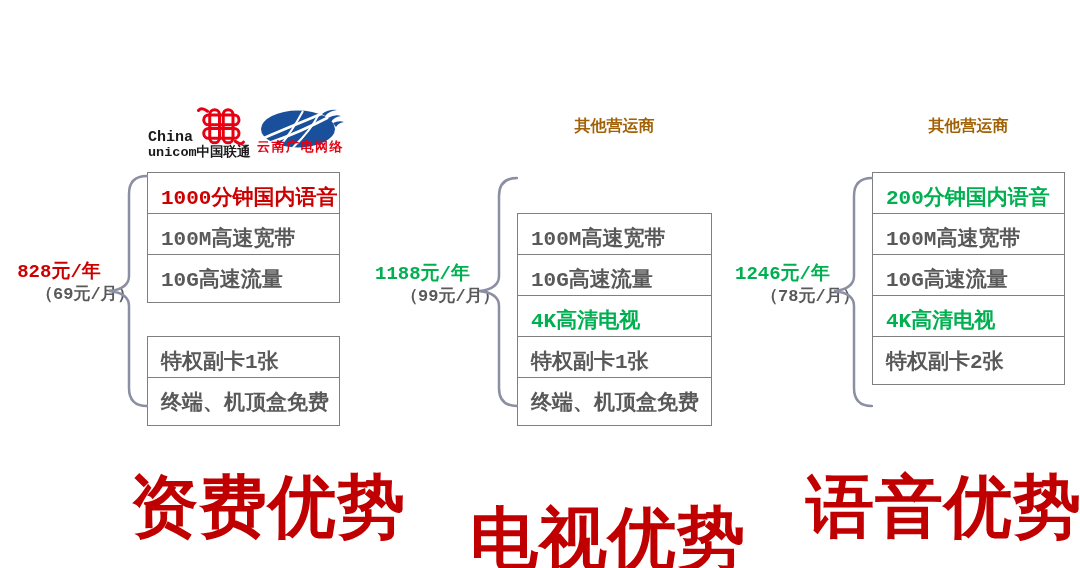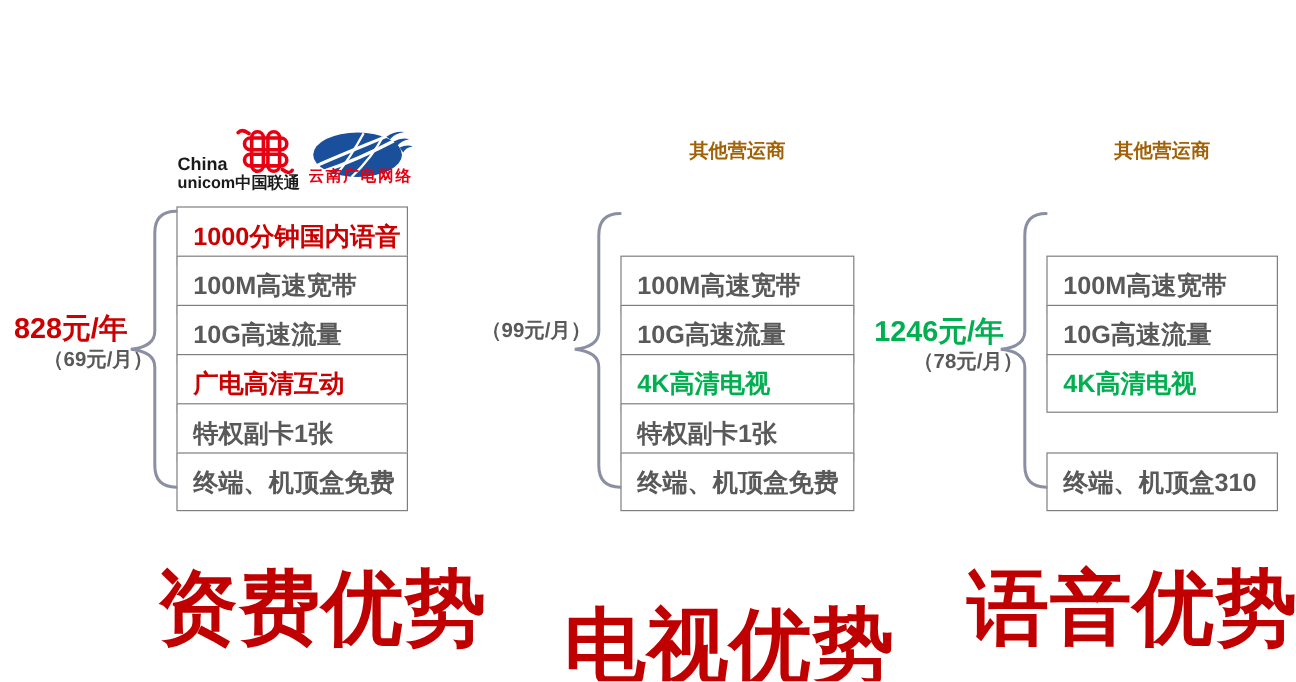--- a/index.html
+++ b/index.html
@@ -1,18 +1,18 @@
 <!DOCTYPE html>
 <html><head>
 <meta charset="utf-8">
 <style>
   html,body{margin:0;padding:0;background:#fff;}
   #page{
     position:relative;width:1080px;height:568px;background:#ffffff;overflow:hidden;
-    font-family:Liberation Sans, sans-serif;
+    font-family:Liberation Mono, monospace;
   }
   .col{position:absolute;top:0;height:568px;}
   #col1{left:147px;width:193px;}
   #col2{left:517px;width:195px;}
   #col3{left:872px;width:193px;}
 
   .col-header{
     position:absolute;top:116px;left:0;right:0;text-align:center;
     font-size:16px;font-weight:bold;color:#a16207;white-space:nowrap;
   }
@@ -24,21 +24,21 @@
     font-size:21px;font-weight:bold;color:#595959;white-space:nowrap;overflow:hidden;
   }
   .b1{top:172px}.b2{top:213px}.b3{top:254px}.b4{top:295px}.b5{top:336px}.b6{top:377px}
   .box.red{color:#cc0000}
   .box.green{color:#00b050}
 
   .price{position:absolute;text-align:center;line-height:1.1;}
   #price1{left:0px;top:262px;width:118px;}
   #price2{left:365px;top:264px;width:115px;}
   #price3{left:725px;top:264px;width:115px;}
-  .py{font-size:24px;font-weight:bold;white-space:nowrap;}
+  .py{font-size:19px;font-weight:bold;white-space:nowrap;}
   .py.red{color:#cc0000}
   .py.green{color:#00b050}
   .pm{font-size:17px;font-weight:bold;color:#595959;margin-top:3px;white-space:nowrap;padding-left:36px;}
 
   .brace{position:absolute;width:42px;height:234px;}
   #brace1{left:106px;top:174px;}
   #brace2{left:476px;top:176px;}
   #brace3{left:831px;top:176px;}
 
   .headline{
@@ -96,47 +96,48 @@
         </g>
       </svg>
       <div class="gd-label">云南广电网络</div>
     </div>
   </div>
 
   <div class="col" id="col1">
     <div class="box b1 red">1000分钟国内语音</div>
     <div class="box b2">100M高速宽带</div>
     <div class="box b3">10G高速流量</div>
-    <div class="box b4 red">广电高清互动</div>
     <div class="box b5">特权副卡1张</div>
     <div class="box b6">终端、机顶盒免费</div>
   </div>
 
   <div class="col" id="col2">
     <div class="col-header">其他营运商</div>
     <div class="box b2">100M高速宽带</div>
     <div class="box b3">10G高速流量</div>
     <div class="box b4 green">4K高清电视</div>
     <div class="box b5">特权副卡1张</div>
     <div class="box b6">终端、机顶盒免费</div>
   </div>
 
   <div class="col" id="col3">
     <div class="col-header">其他营运商</div>
+    <div class="box b1 green">200分钟国内语音</div>
     <div class="box b2">100M高速宽带</div>
     <div class="box b3">10G高速流量</div>
     <div class="box b4 green">4K高清电视</div>
-    <div class="box b6">终端、机顶盒310</div>
+    <div class="box b5">特权副卡2张</div>
   </div>
 
   <div class="price" id="price1">
     <div class="py red">828元/年</div>
     <div class="pm">（69元/月）</div>
   </div>
   <div class="price" id="price2">
+    <div class="py green">1188元/年</div>
     <div class="pm">（99元/月）</div>
   </div>
   <div class="price" id="price3">
     <div class="py green">1246元/年</div>
     <div class="pm">（78元/月）</div>
   </div>
 
   <svg class="brace" id="brace1" viewBox="0 0 42 234">
     <path d="M41 2 Q23 2 23 20 L23 102 Q23 115 3 117 Q23 119 23 132 L23 214 Q23 232 41 232" fill="none" stroke="#8b8fa3" stroke-width="2.5" stroke-linecap="round"></path>
   </svg>

